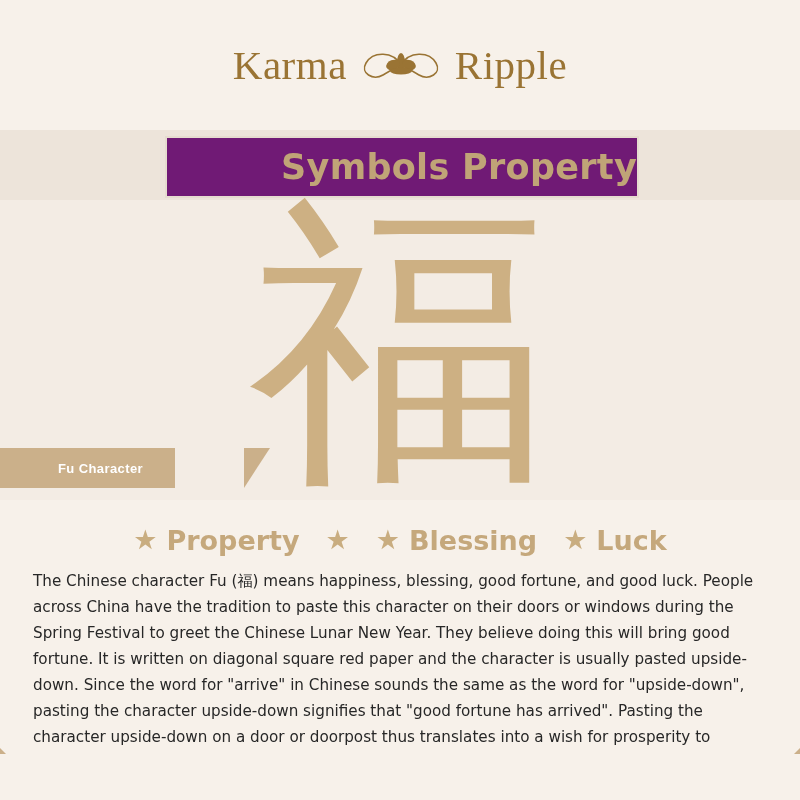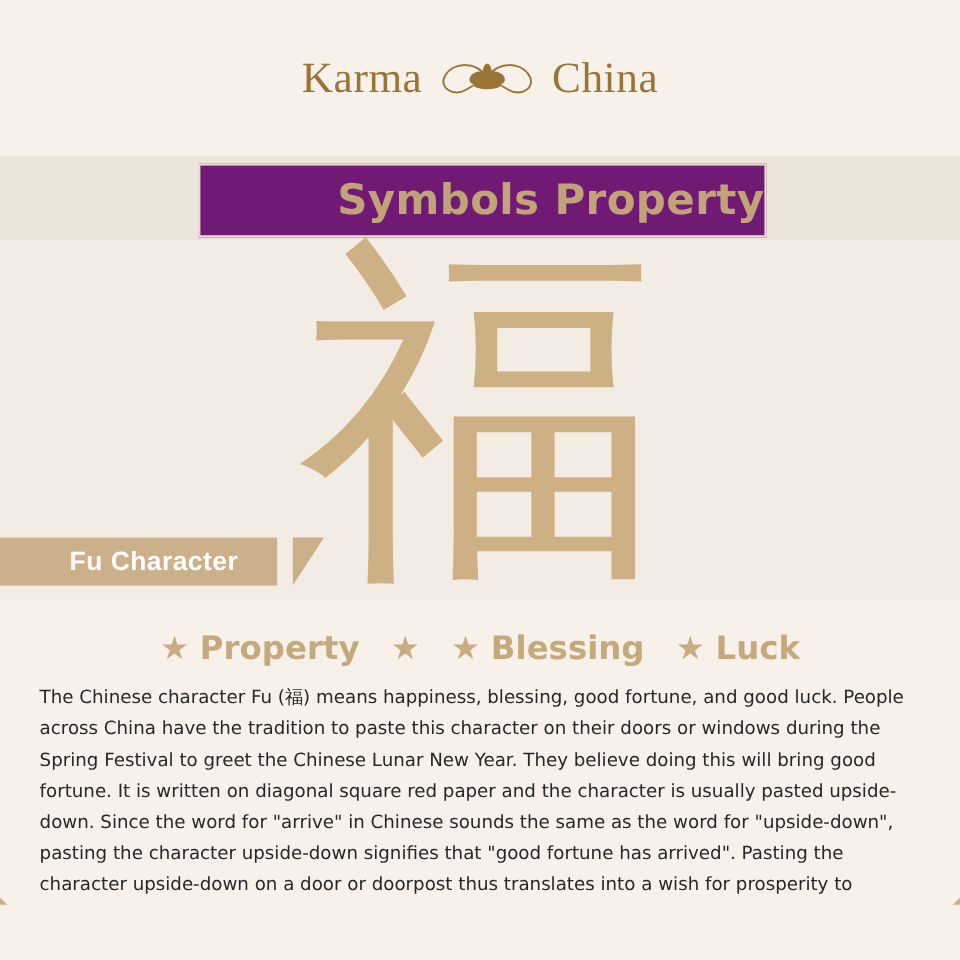--- a/index.html
+++ b/index.html
@@ -61,21 +61,21 @@
     justify-content: center;
   }
   .brand {
     display: flex;
     align-items: center;
     gap: 6px;
     color: #9b7535;
   }
   .brand-word {
     font-family: "Liberation Serif", serif;
-    font-size: 36px;
+    font-size: 41px;
     letter-spacing: 0.5px;
     color: #9a7434;
   }
   .brand-mark {
     position: relative;
     width: 96px;
     height: 42px;
     display: flex;
     align-items: center;
     justify-content: center;
@@ -143,21 +143,21 @@
     position: absolute;
     left: 0;
     top: 448px;
     height: 40px;
     background: #cbb08a;
     display: flex;
     align-items: center;
     padding-left: 58px;
     padding-right: 32px;
     color: #ffffff;
-    font-size: 22px;
+    font-size: 13px;
     font-weight: bold;
     letter-spacing: 0.4px;
     justify-content: center;
   }
   .ribbon-tail {
     position: absolute;
     left: 244px;
     top: 448px;
     width: 0; height: 0;
     border-style: solid;
@@ -232,21 +232,21 @@
             <path d="M48 22 C56 8, 76 8, 83 20 C89 30, 76 38, 66 32 C58 27, 52 24, 48 22 Z"></path>
           </g>
           <g fill="#9a7434">
             <ellipse cx="48" cy="19" rx="4" ry="9"></ellipse>
             <ellipse cx="40" cy="22" rx="7" ry="5" transform="rotate(-22 40 22)"></ellipse>
             <ellipse cx="56" cy="22" rx="7" ry="5" transform="rotate(22 56 22)"></ellipse>
             <ellipse cx="48" cy="28" rx="11" ry="3.4"></ellipse>
           </g>
         </svg>
       </span>
-      <span class="brand-word">China</span>
+      <span class="brand-word">Ripple</span>
     </div>
   </div>
 
   <div class="title-band"></div>
   <div class="title-box">
     <span class="title-text">Symbols Property</span>
   </div>
 
   <div class="hero">
     <div class="hero-inner">

